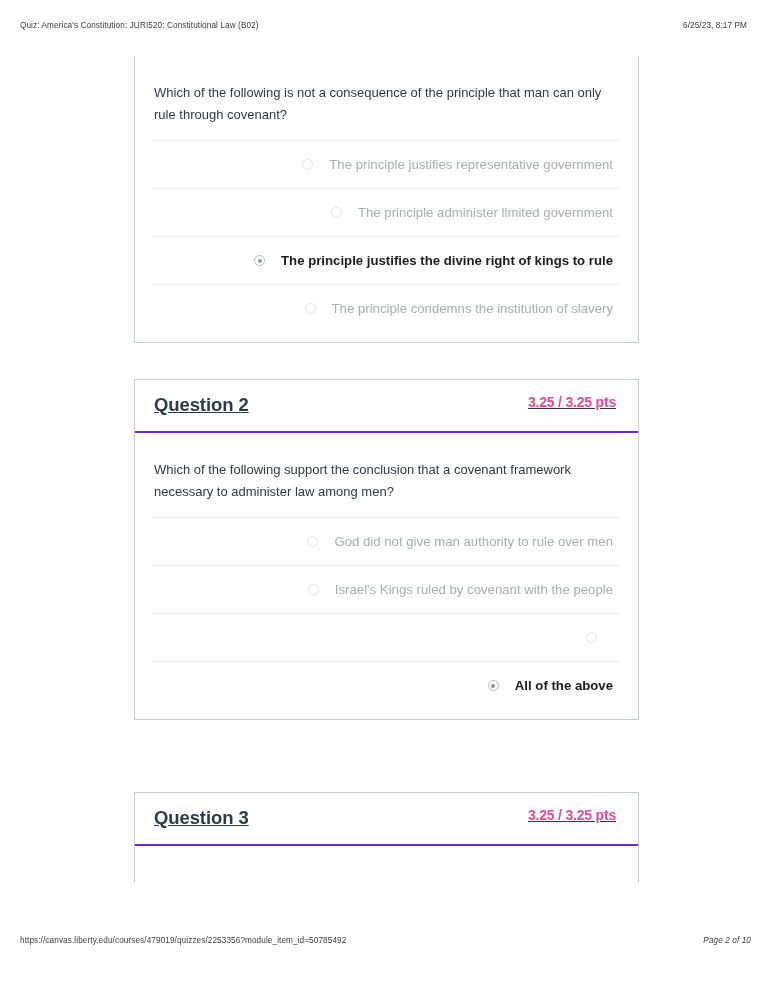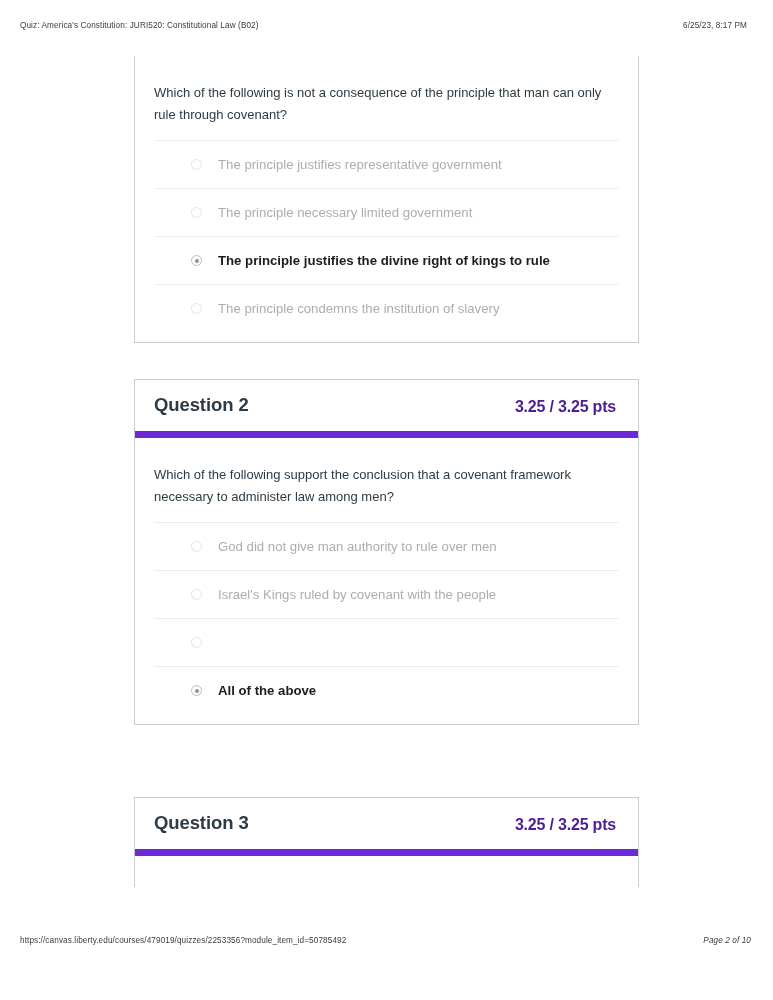--- a/index.html
+++ b/index.html
@@ -54,36 +54,37 @@
   .q-card.clipped-top {
     border-top: none;
   }
   .q-card.clipped-bottom {
     border-bottom: none;
   }
 
   .q-header {
     display: flex;
     justify-content: space-between;
-    align-items: flex-end;
+    align-items: flex-start;
     padding: 14px 18px 15px 19px;
-    border-bottom: 7px solid #6d28d9;
-    background: #ffffff;
-    box-sizing: border-box;
+    border-bottom: 2px solid #6d28d9;
+    background: #ffffff;
+    box-sizing: border-box;
+    text-decoration: underline;
   }
   .q-title {
     font-size: 18.5px;
     font-weight: bold;
     color: #2d3b45;
     letter-spacing: -0.1px;
   }
   .q-points {
-    font-size: 16px;
+    font-size: 14px;
     font-weight: bold;
-    color: #4c1d95;
+    color: #ec4899;
     letter-spacing: -0.2px;
     padding-right: 4px;
   }
 
   .q-body {
     padding: 26px 19px 0 19px;
   }
   .q-text {
     font-size: 13px;
     line-height: 22px;
@@ -95,20 +96,21 @@
   .answers {
     padding-bottom: 10px;
   }
   .answer {
     display: flex;
     align-items: center;
     border-top: 1px solid #ebedee;
     min-height: 48px;
     padding: 0 6px 0 2px;
     box-sizing: border-box;
+    justify-content: flex-end;
   }
   .answer:first-child { border-top: 1px solid #ebedee; }
 
   .radio {
     width: 11px;
     height: 11px;
     border-radius: 50%;
     border: 1px solid #e2e5e7;
     box-sizing: border-box;
     margin: 0 16px 0 35px;
@@ -158,21 +160,21 @@
       <p class="q-text">Which of the following is not a consequence of the principle that man can only rule through covenant?</p>
       <div class="answers">
 
         <div class="answer">
           <span class="radio"></span>
           <span class="answer-text">The principle justifies representative government</span>
         </div>
 
         <div class="answer">
           <span class="radio"></span>
-          <span class="answer-text">The principle necessary limited government</span>
+          <span class="answer-text">The principle administer limited government</span>
         </div>
 
         <div class="answer selected">
           <span class="radio selected"></span>
           <span class="answer-text">The principle justifies the divine right of kings to rule</span>
         </div>
 
         <div class="answer">
           <span class="radio"></span>
           <span class="answer-text">The principle condemns the institution of slavery</span>

